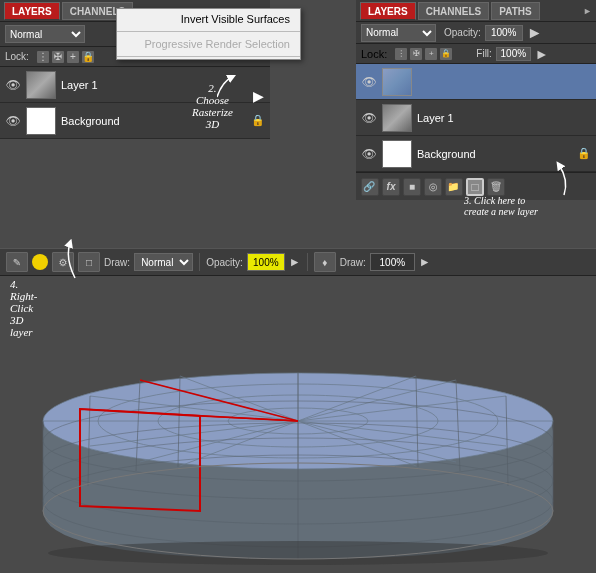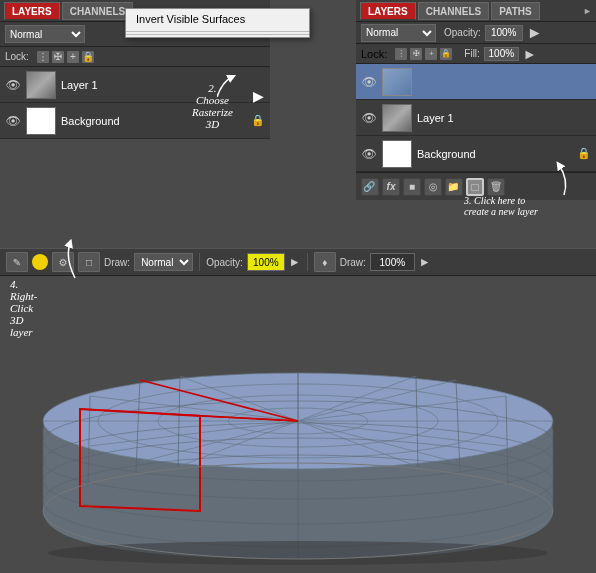--- a/index.html
+++ b/index.html
@@ -127,26 +127,27 @@
       flex: 1;
     }
     .layer-lock-icon {
       color: #aaa;
       font-size: 11px;
     }
 
     
     .context-menu {
       position: absolute;
-      top: 8px; left: 125px;
+      top: 8px; left: 116px;
       width: 185px;
       background: #f0f0f0;
       border: 1px solid #888;
       box-shadow: 2px 2px 5px rgba(0,0,0,0.4);
       z-index: 100;
+      text-align: right;
     }
     .ctx-item {
       padding: 4px 10px;
       color: #000;
       font-size: 11px;
       cursor: pointer;
       white-space: nowrap;
     }
     .ctx-item:hover, .ctx-item.highlighted {
       background: #4a7ec7;
@@ -346,20 +347,21 @@
     <span class="layer-vis">👁</span>
     <div class="layer-thumb layer-thumb-white"></div>
     <span class="layer-name">Background</span>
     <span class="layer-lock-icon">🔒</span>
   </div>
 </div>
 
 <div class="context-menu">
   <div class="ctx-item">Invert Visible Surfaces</div>
   <div class="ctx-divider"></div>
+  <div class="ctx-item disabled">Progressive Render Selection</div>
   <div class="ctx-divider"></div>
 </div>
 
 <div style="position:absolute; top:88px; left:253px; font-size:14px; color:#fff; pointer-events:none;">▶</div>
 
 <div class="right-panel">
 
   <div class="r-layers-tab-bar">
     <button class="tab-btn active">LAYERS</button>
     <button class="tab-btn">CHANNELS</button>
@@ -377,21 +379,21 @@
   </div>
 
   <div class="r-lock-bar">
     <span>Lock:</span>
     <div class="lock-icons">
       <span class="lock-icon">⋮</span>
       <span class="lock-icon">✠</span>
       <span class="lock-icon">+</span>
       <span class="lock-icon">🔒</span>
     </div>
-    <span style="color:#ccc; font-size:10px; margin-left:8px;">Fill:</span>
+    <span style="color:#ccc; font-size:10px; margin-left:20px;">Fill:</span>
     <input type="text" value="100%" style="width: 35px; background: rgb(85, 85, 85); color: rgb(255, 255, 255); border: 1px solid rgb(102, 102, 102); font-size: 10px; height: 14px; text-align: center;">
     <span style="color:#ccc; font-size:14px; cursor:pointer;">►</span>
   </div>
 
   <div class="r-layer-item selected">
     <span class="layer-vis">👁</span>
     <div class="layer-thumb" style="background: linear-gradient(135deg, #8b9dc3 0%, #7090b8 50%, #5b78a8 100%); border:1px solid #888;"></div>
   </div>
 
   <div class="r-layer-item">

